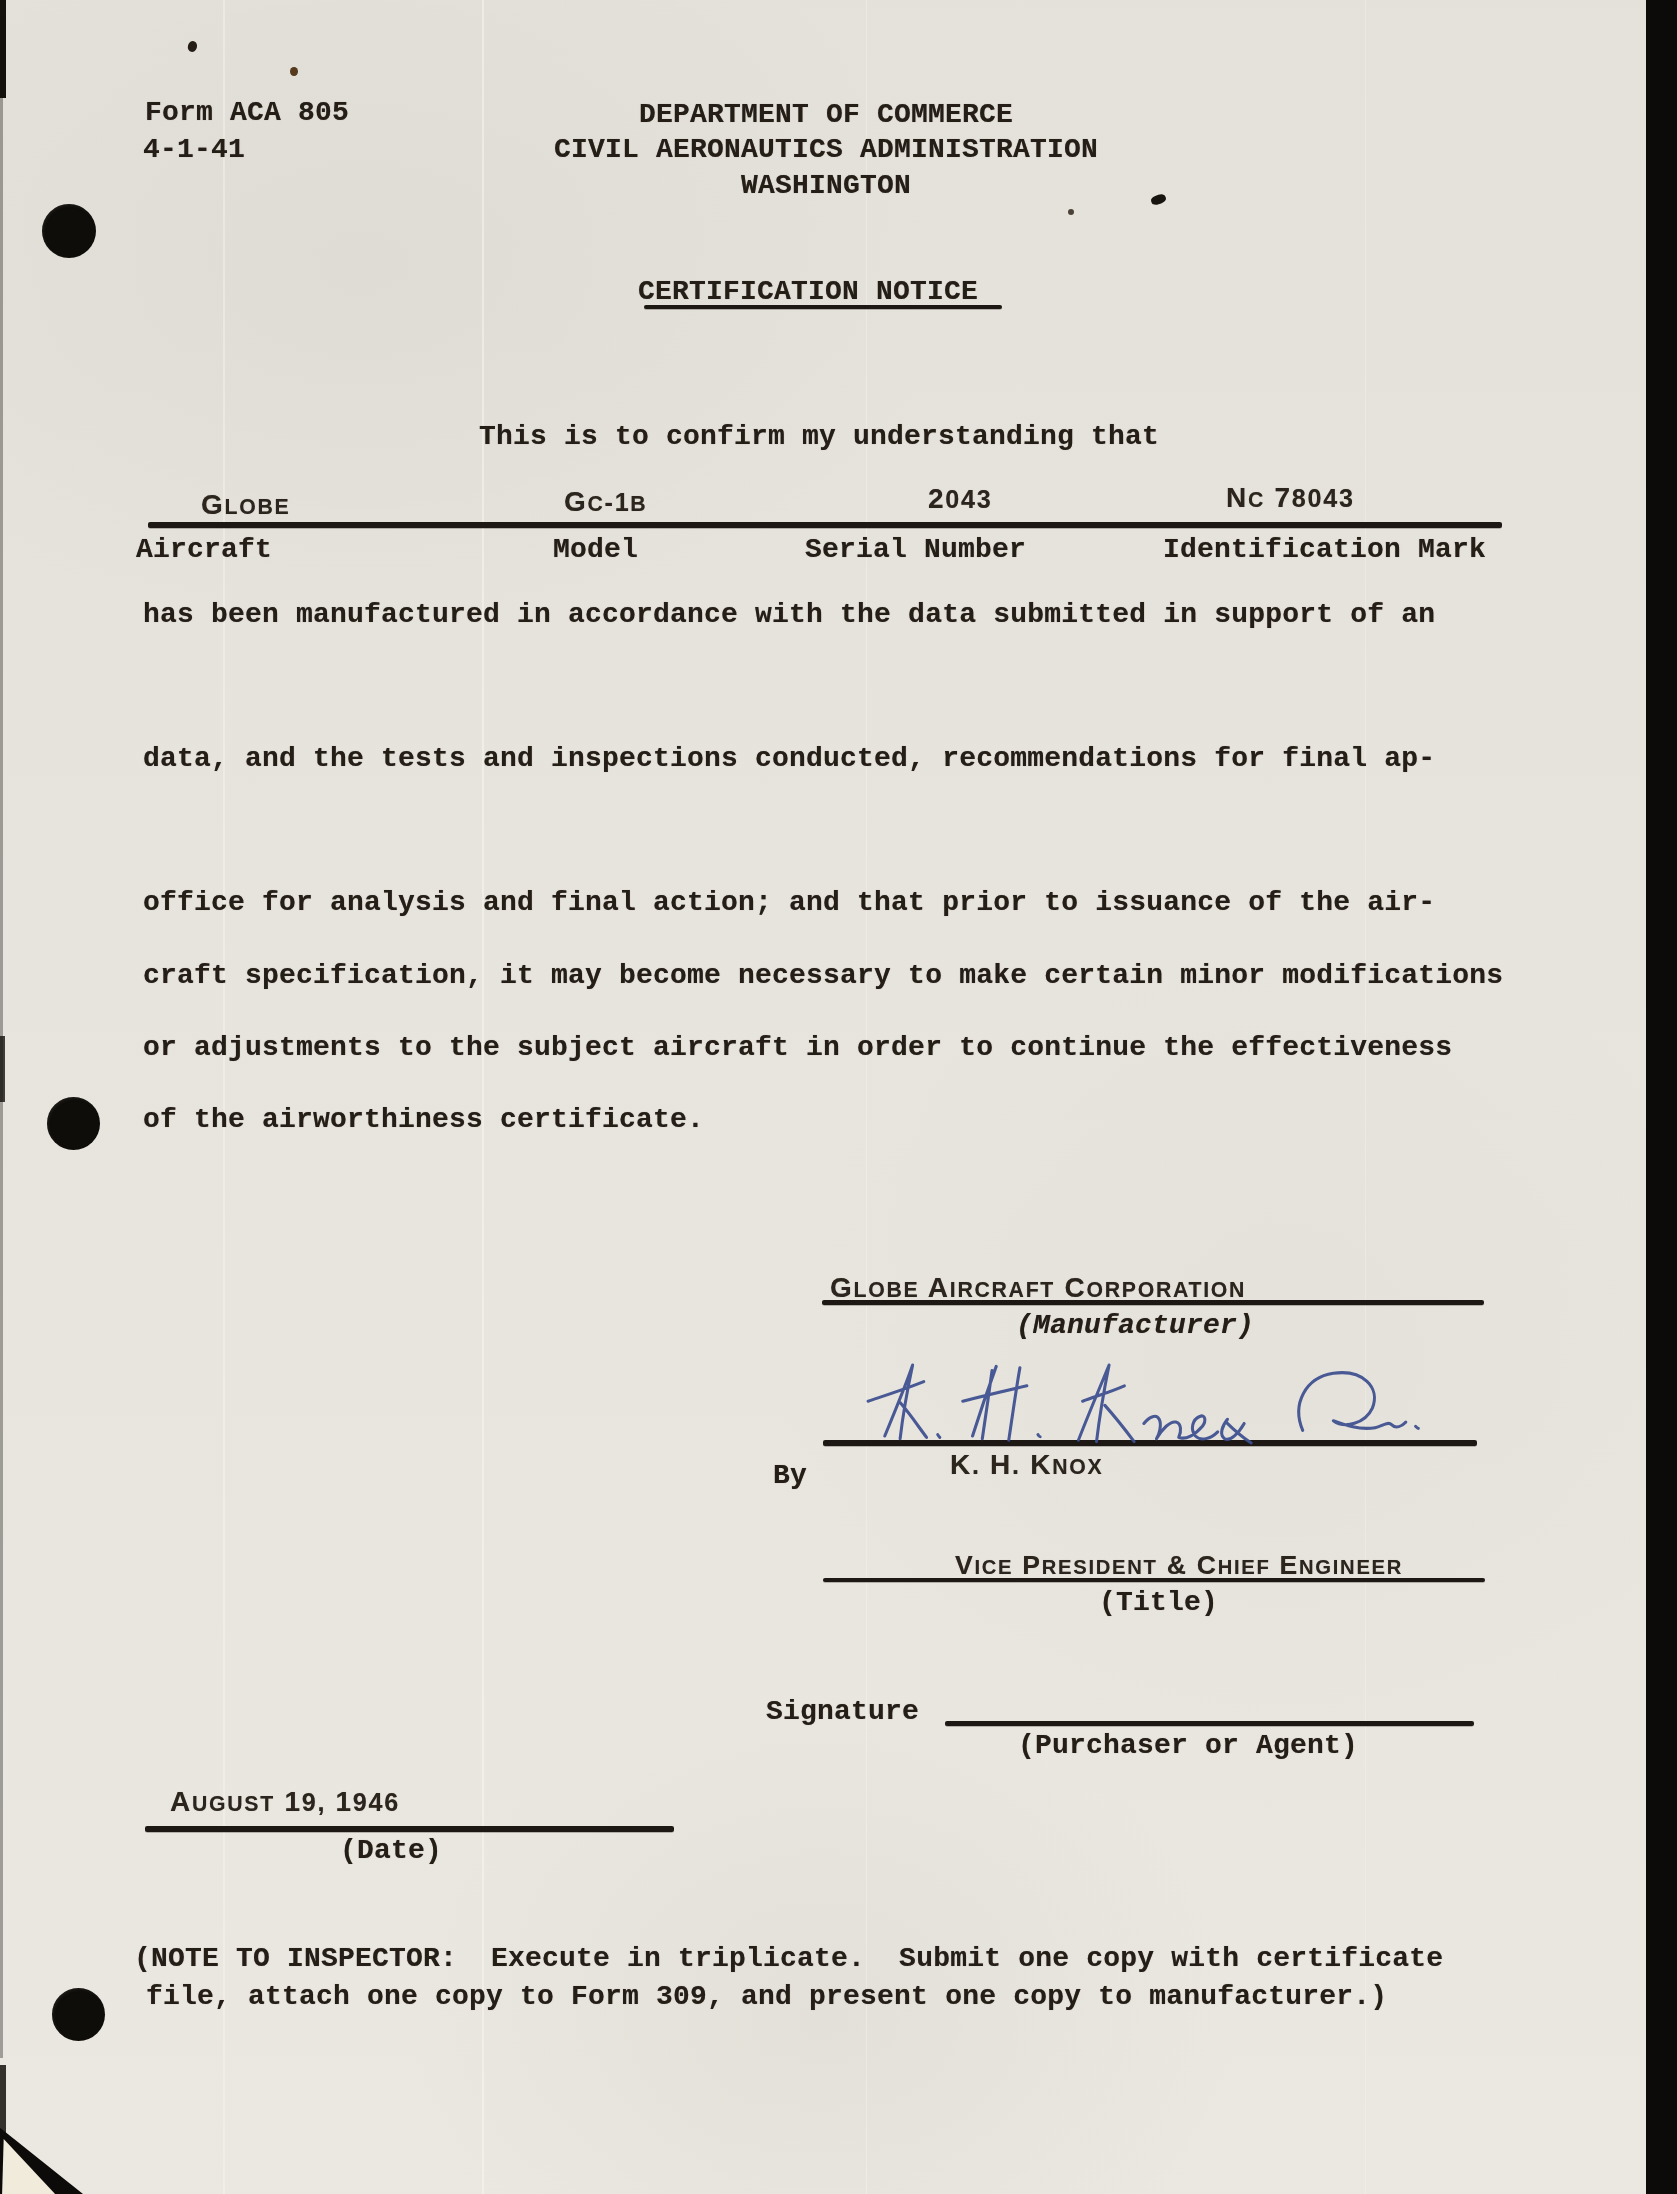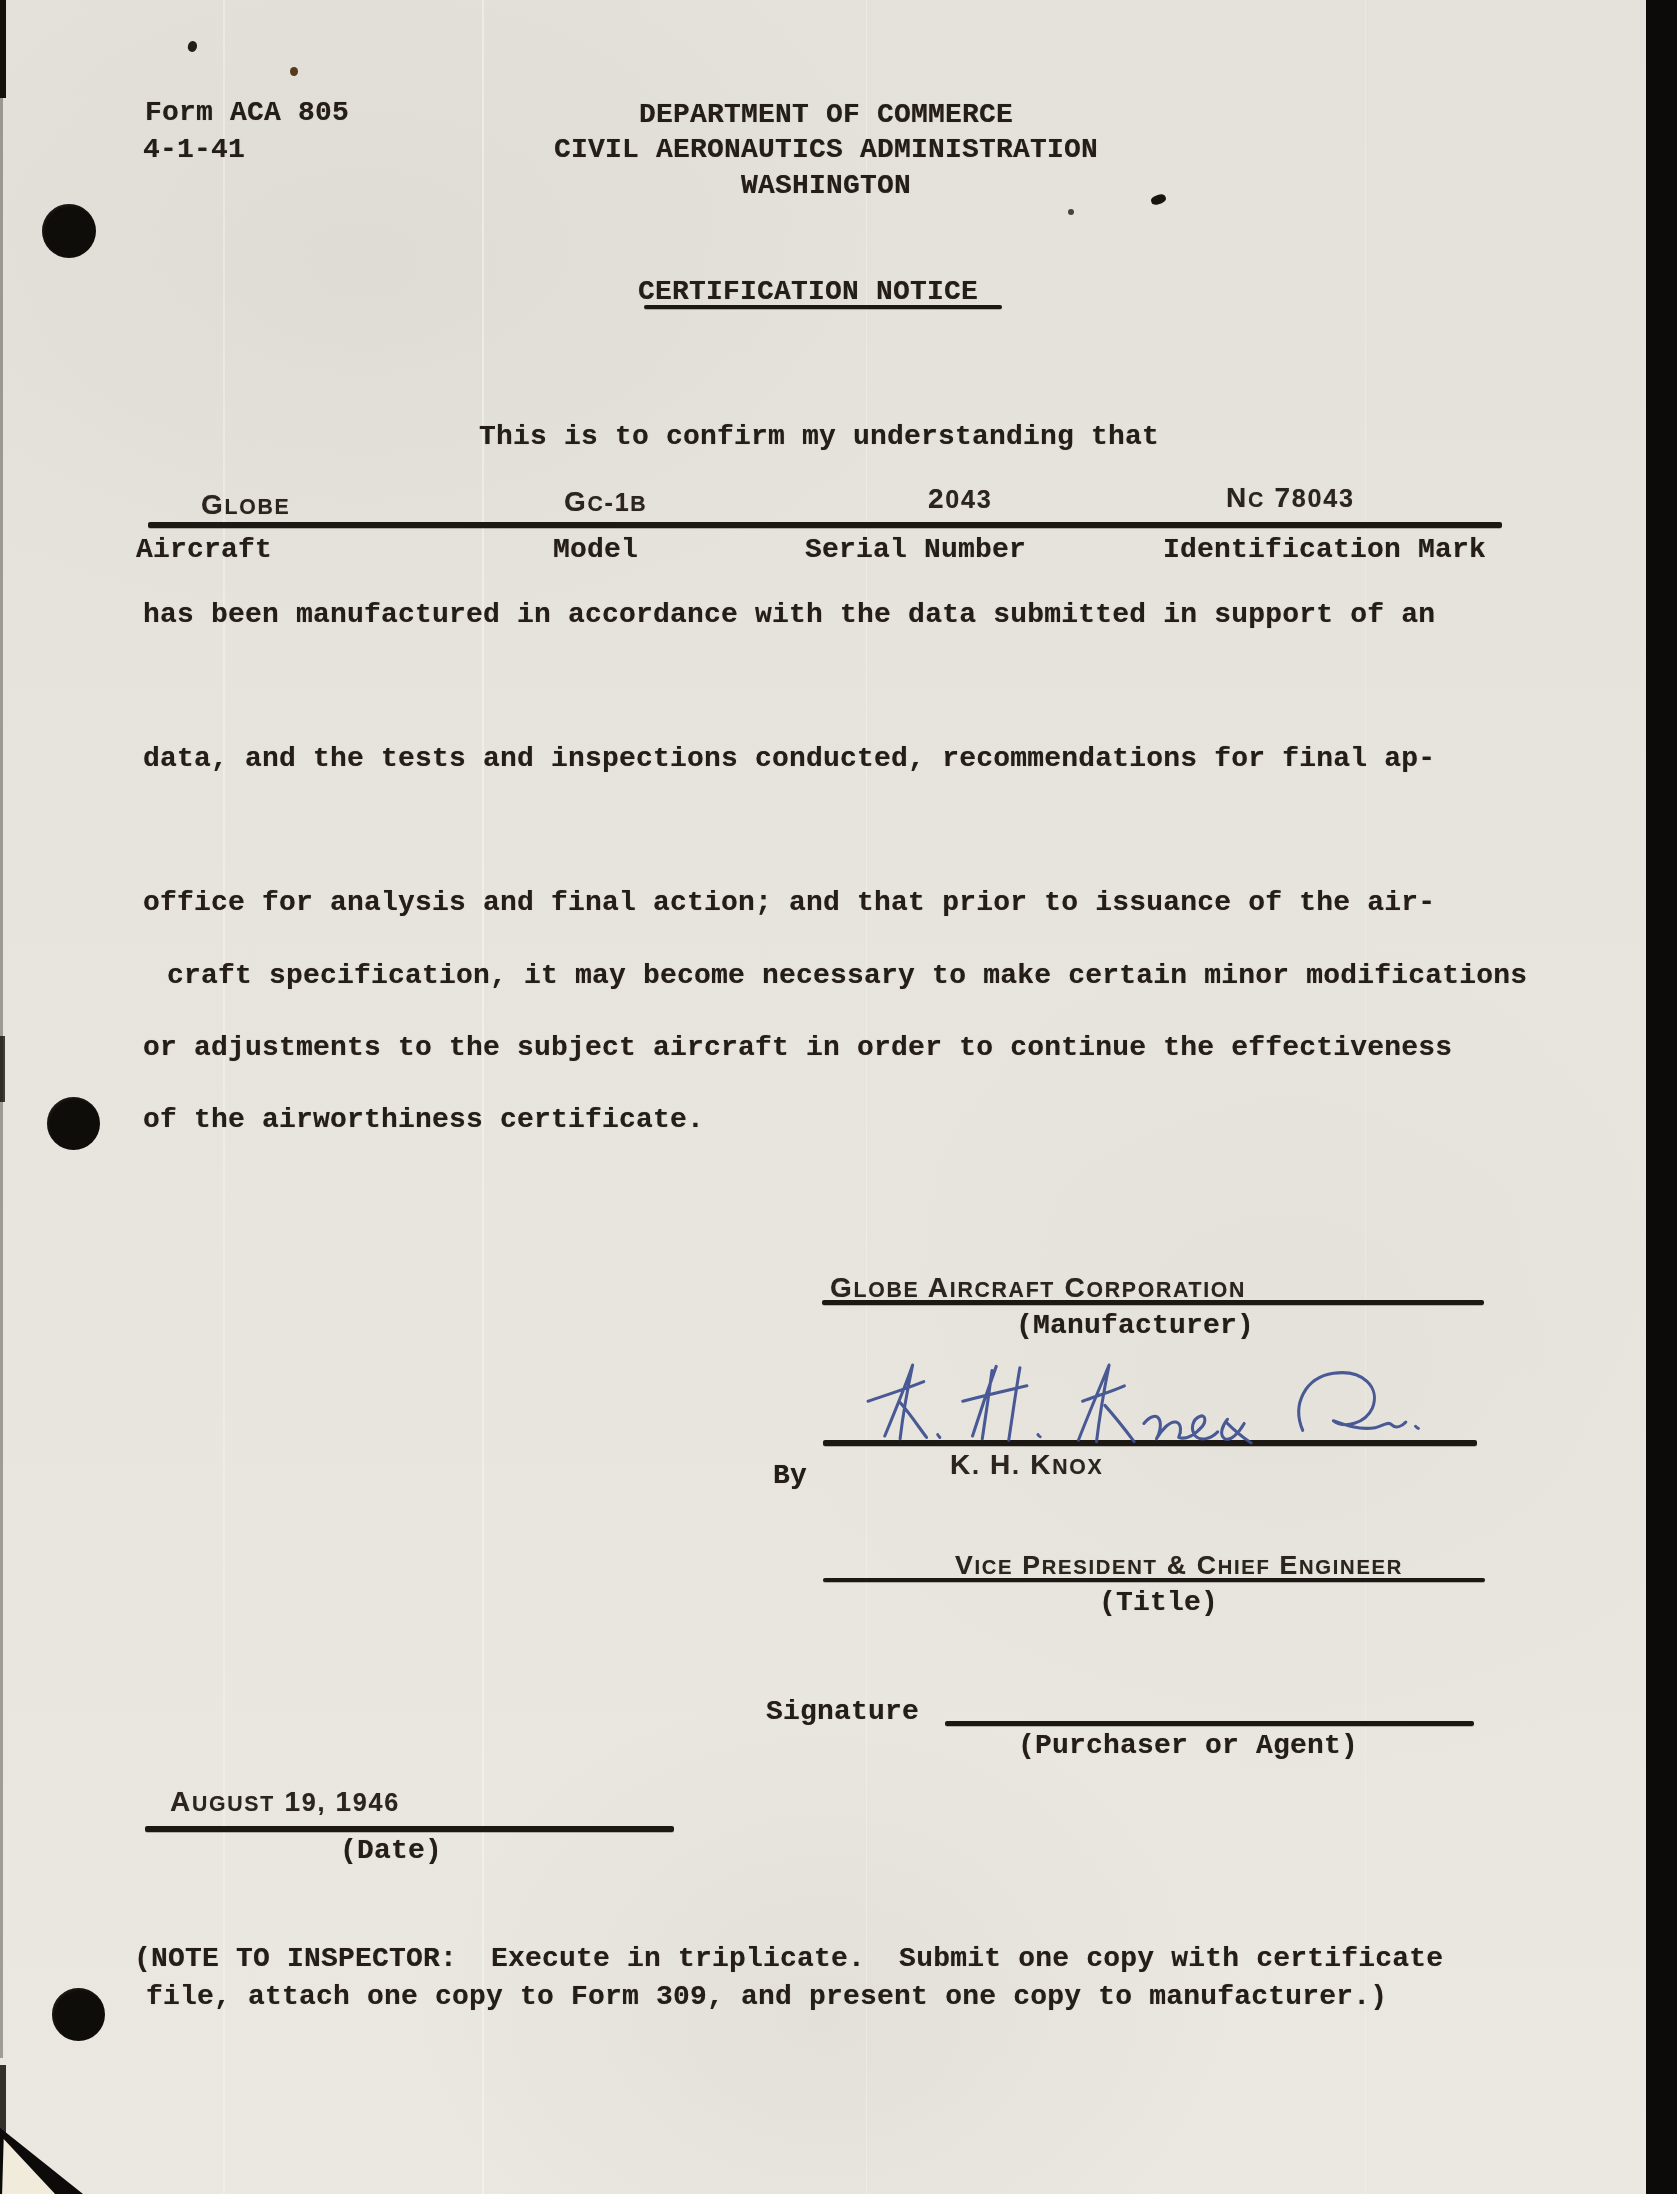--- a/index.html
+++ b/index.html
@@ -79,27 +79,27 @@
 
   <div class="rule" style="left:148px;top:522px;width:1354px;height:5.6px;"></div>
   <div class="typed" style="left:136px;top:534px;">Aircraft</div>
   <div class="typed" style="left:553px;top:534px;">Model</div>
   <div class="typed" style="left:805px;top:534px;">Serial Number</div>
   <div class="typed" style="left:1163px;top:534px;">Identification Mark</div>
 
   <div class="typed" style="left:143px;top:599px;">has been manufactured in accordance with the data submitted in support of an</div>
   <div class="typed" style="left:143px;top:743px;">data, and the tests and inspections conducted, recommendations for final ap-</div>
   <div class="typed" style="left:143px;top:887px;">office for analysis and final action; and that prior to issuance of the air-</div>
-  <div class="typed" style="left:143px;top:960px;margin-left:24px;">craft specification, it may become necessary to make certain minor modifications</div>
+  <div class="typed" style="left:143px;top:960px;">craft specification, it may become necessary to make certain minor modifications</div>
   <div class="typed" style="left:143px;top:1032px;">or adjustments to the subject aircraft in order to continue the effectiveness</div>
   <div class="typed" style="left:143px;top:1104px;">of the airworthiness certificate.</div>
 
   <div class="gothic" style="left:830px;top:1272px;"><span class="wi">G</span><span class="wr">L</span><span class="wr">O</span><span class="wr">B</span><span class="wr">E</span> <span class="wi">A</span><span class="wr">I</span><span class="wr">R</span><span class="wr">C</span><span class="wr">R</span><span class="wr">A</span><span class="wr">F</span><span class="wr">T</span> <span class="wi">C</span><span class="wr">O</span><span class="wr">R</span><span class="wr">P</span><span class="wr">O</span><span class="wr">R</span><span class="wr">A</span><span class="wr">T</span><span class="wr">I</span><span class="wr">O</span><span class="wr">N</span></div>
   <div class="rule" style="left:822px;top:1300px;width:662px;height:4.9px;"></div>
-  <div class="typed" style="left:1016px;top:1310px;">(Manufacturer)</div>
+  <div class="typed" style="left:1016px;top:1310px;font-style:italic;">(Manufacturer)</div>
 
   <div class="typed" style="left:773px;top:1460px;">By</div>
   <div class="rule" style="left:823px;top:1440px;width:654px;height:5.6px;"></div>
 
   <div class="sig" role="img" aria-label="K. H. Knox">
     <svg viewBox="0 0 900 145" fill="none" stroke="#3b4e8f" stroke-width="4.4" stroke-linecap="round" stroke-linejoin="round" opacity="0.92">
       <path d="M52,112 C66,78 84,34 92,10 C86,38 78,82 74,116 M28,62 C52,54 78,46 108,34 M74,64 C88,80 100,98 112,114 M128,110 c1,2 2,3 3,4"></path>
       <path d="M178,112 C190,74 204,34 212,12 M206,18 C202,48 196,90 192,116 M164,62 C196,54 230,46 256,40 M246,14 C240,48 234,92 230,118 M272,110 c1,2 2,3 3,3"></path>
       <path d="M330,118 C348,72 366,30 374,10 C368,40 360,86 356,120 M336,62 C358,54 378,48 396,40 M368,68 C384,86 398,104 410,120"></path>
       <path d="M424,94 C432,84 442,80 446,88 C450,96 446,110 442,116 C450,102 462,90 470,92 C478,94 478,106 474,114 C484,118 498,110 508,98 C514,90 512,80 504,84 C494,88 490,102 498,112 C506,120 520,116 530,106"></path>

